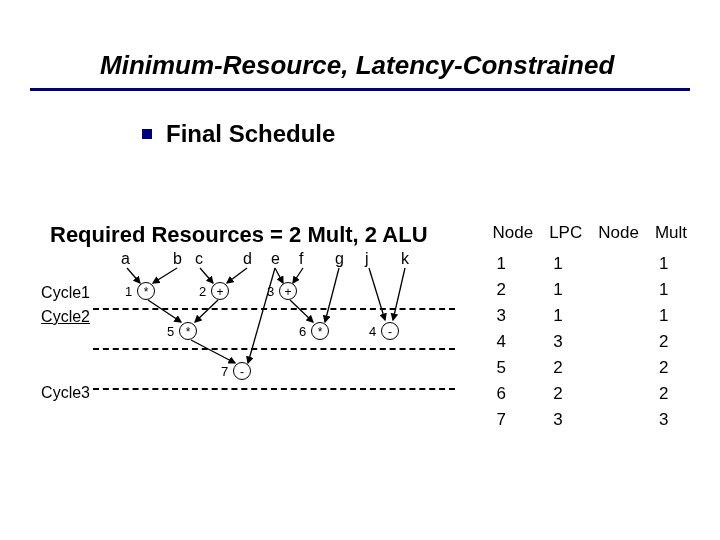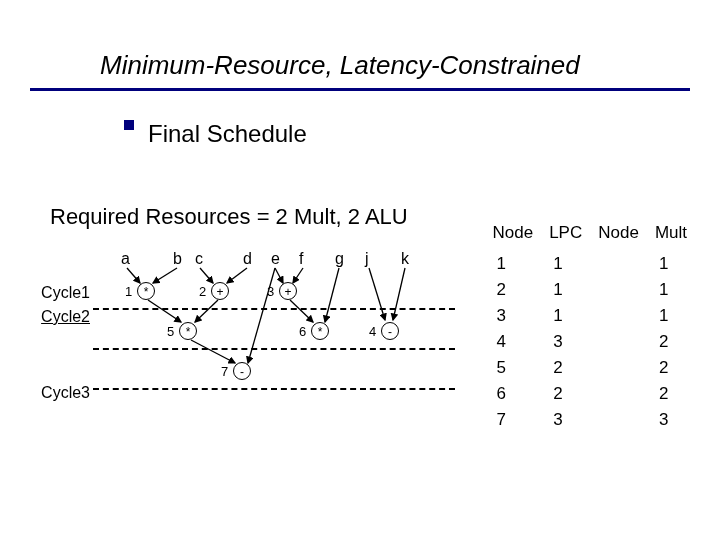--- a/index.html
+++ b/index.html
@@ -15,51 +15,54 @@
   .slide {
     position: relative;
     width: 720px;
     height: 540px;
   }
   .title {
     position: absolute;
     left: 100px;
     top: 50px;
     font-size: 26px;
-    font-weight: normal;
+    font-weight: bold;
     font-style: italic;
     color: #000;
   }
   .title-underline {
     position: absolute;
     left: 30px;
     top: 88px;
     width: 660px;
     height: 3px;
     background: #00007c;
   }
   .sub-bullet {
     position: absolute;
-    left: 124px;
+    left: 142px;
     top: 120px;
     font-size: 24px;
     display: flex;
+    align-items: center;
+    font-weight: bold;
   }
   .sub-bullet .sq {
     width: 10px;
     height: 10px;
     background: #00007c;
     margin-right: 14px;
     flex: 0 0 auto;
   }
   .req {
     position: absolute;
     left: 50px;
-    top: 204px;
+    top: 222px;
     font-size: 22px;
+    font-weight: bold;
   }
   
   .diag {
     position: absolute;
     left: 35px;
     top: 250px;
     width: 420px;
     height: 190px;
     font-size: 14px;
   }

